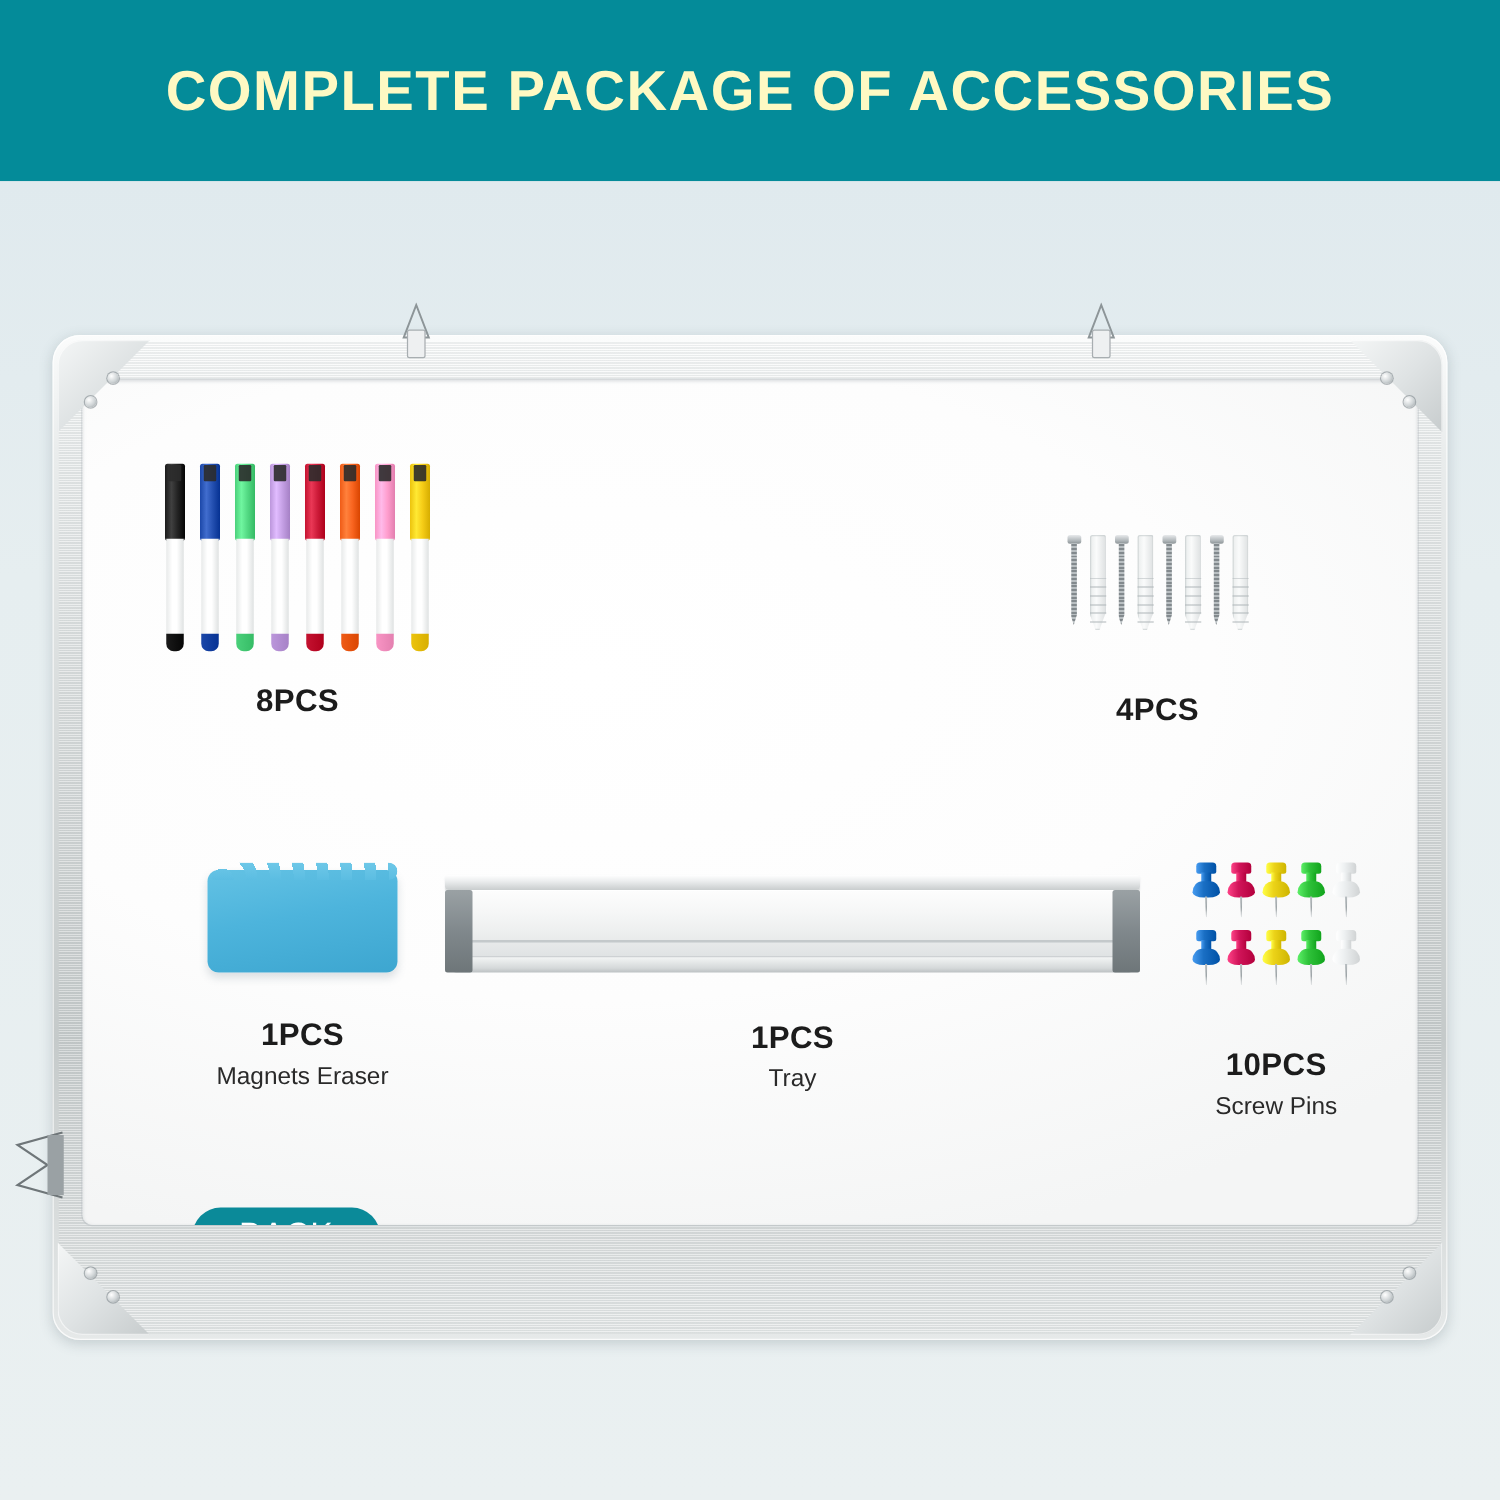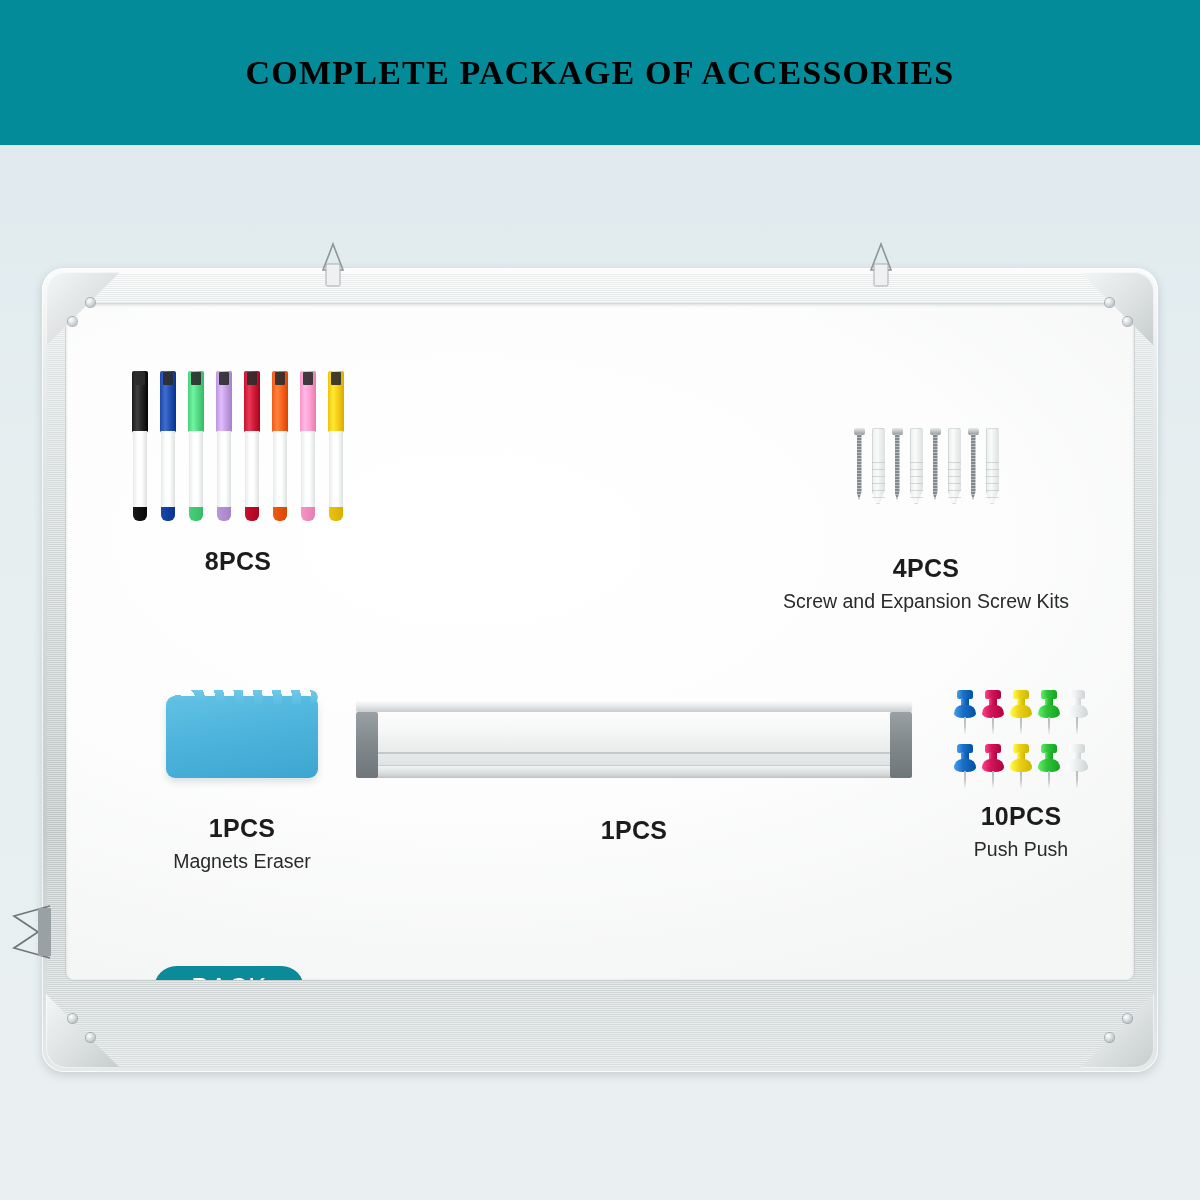--- a/index.html
+++ b/index.html
@@ -21,23 +21,23 @@
     position: absolute;
     top: 0; left: 0;
     width: 1200px;
     height: 145px;
     background: #048b99;
     display: flex;
     align-items: center;
     justify-content: center;
   }
   .header-title {
-    color: #000000;
-    font-family: Liberation Serif, serif;
-    font-size: 34px;
+    color: #fef9c3;
+    font-family: Liberation Sans, sans-serif;
+    font-size: 45px;
     font-weight: bold;
     letter-spacing: 1.2px;
     white-space: nowrap;
     transform: scaleX(1.0);
   }
 
   
   .page-bg {
     position: absolute;
     top: 145px; left: 0;
@@ -471,21 +471,20 @@
             <div class="screw-pc">
               <div class="head"></div>
               <div class="shaft"></div>
             </div>
             <div class="anchor-pc">
               <div class="body"></div>
               <div class="ridges"></div>
             </div>
           </div>
         <div class="item-qty" style="margin-top:44px;">4PCS</div>
-        <div class="item-name">Screw and Expansion Screw Kits</div>
       </div>
 
       <div class="item" style="left:62px; top:376px; width:228px;">
         <div class="item-art eraser" style="margin-top:16px;">
           <div class="wave-top"></div>
             <div class="wave-bot"></div>
         </div>
         <div class="item-qty" style="margin-top:38px;">1PCS</div>
         <div class="item-name">Magnets Eraser</div>
       </div>
@@ -493,20 +492,21 @@
       <div class="item" style="left:268px; top:376px; width:600px;">
         <div class="item-art tray" style="margin-top:20px;">
           <div class="lip"></div>
           <div class="body"></div>
           <div class="groove"></div>
           <div class="base"></div>
           <div class="cap-l"></div>
           <div class="cap-r"></div>
         </div>
         <div class="item-qty" style="margin-top:40px;">1PCS</div>
+        <div class="item-name">Tray</div>
       </div>
 
       <div class="item" style="left:850px; top:376px; width:210px;">
         <div class="item-art pins" style="margin-top:10px;" id="pins-art">
             <div class="pin">
               <div class="head" style="background:linear-gradient(90deg,#479cf1 0%,#1a6fc4 40%,#0051a6 100%)"></div>
               <div class="neck" style="background:linear-gradient(90deg,#479cf1 0%,#1a6fc4 40%,#0051a6 100%)"></div>
               <div class="skirt" style="background:linear-gradient(90deg,#479cf1 0%,#1a6fc4 40%,#0051a6 100%)"></div>
               <div class="needle"></div>
             </div>
@@ -558,22 +558,22 @@
               <div class="skirt" style="background:linear-gradient(90deg,#5cef67 0%,#2fc23a 40%,#11a41c 100%)"></div>
               <div class="needle"></div>
             </div>
             <div class="pin">
               <div class="head" style="background:linear-gradient(90deg,#ffffff 0%,#eef1f2 40%,#d0d3d4 100%)"></div>
               <div class="neck" style="background:linear-gradient(90deg,#ffffff 0%,#eef1f2 40%,#d0d3d4 100%)"></div>
               <div class="skirt" style="background:linear-gradient(90deg,#ffffff 0%,#eef1f2 40%,#d0d3d4 100%)"></div>
               <div class="needle"></div>
             </div>
           </div>
-        <div class="item-qty" style="margin-top:16px;">10PCS</div>
-        <div class="item-name">Push Push</div>
+        <div class="item-qty" style="margin-top:52px;">10PCS</div>
+        <div class="item-name">Screw Pins</div>
       </div>
 
     </div>
 
     <div class="back-badge">BACK</div>
 
   </div>
 </div>
 
 </body></html>

